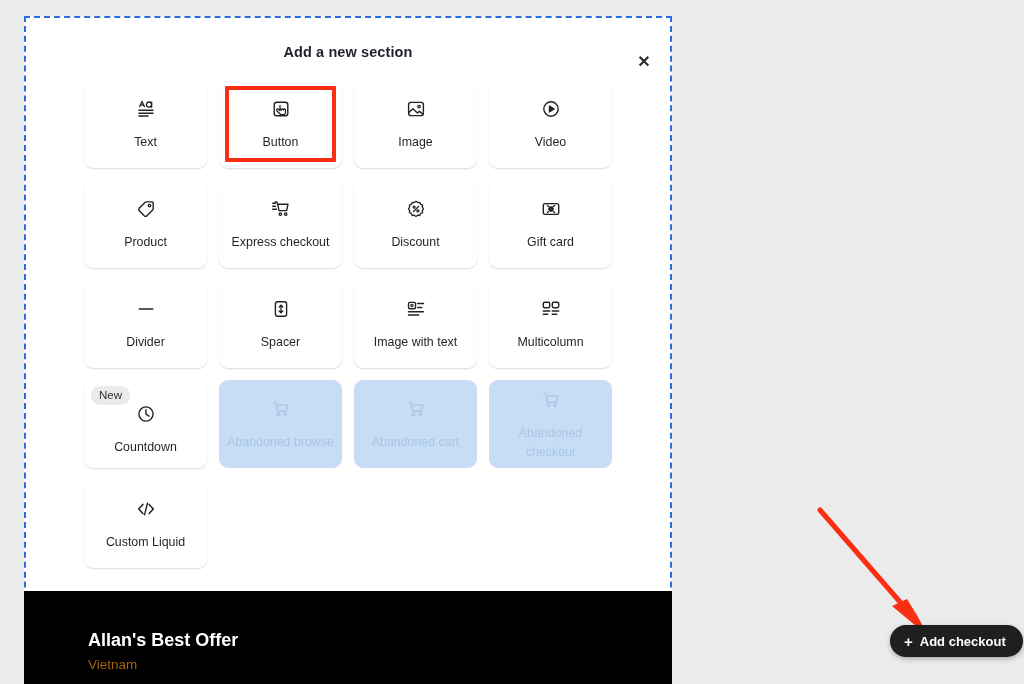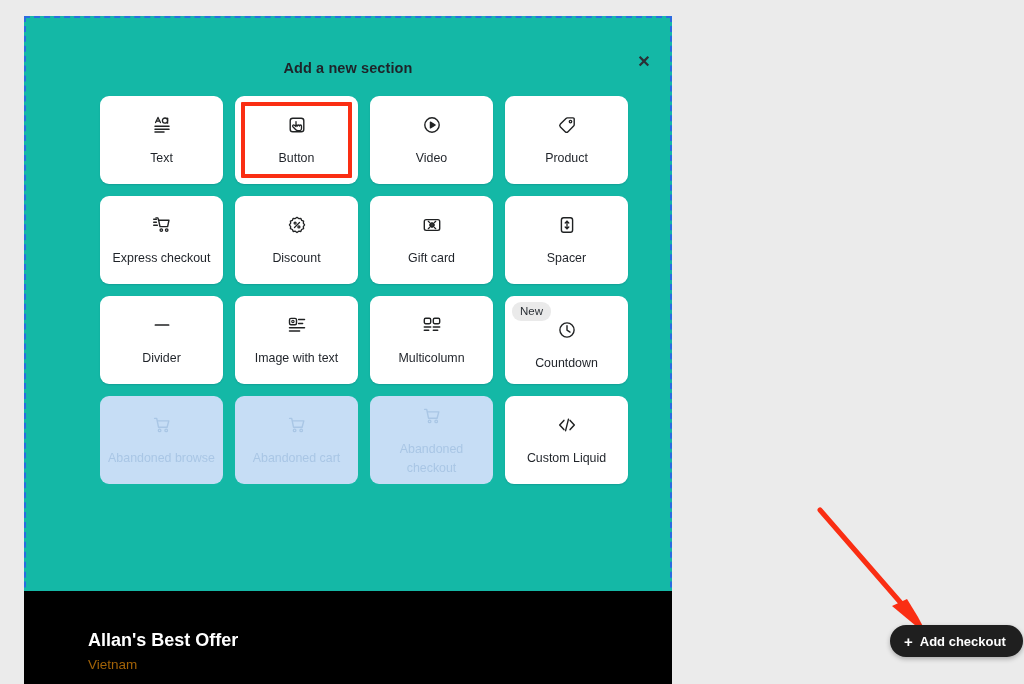--- a/index.html
+++ b/index.html
@@ -22,23 +22,23 @@
     position: absolute;
     left: 24px; top: 16px;
     width: 648px; height: 668px;
   }
 
   
   #picker-panel {
     position: absolute;
     left: 0; top: 0;
     width: 648px; height: 641px;
-    background: #14b8a6;
+    background: #ffffff;
     border: 2px dashed #2b6ce0;
-    padding: 16px;
+    padding: 0;
   }
   #picker-title {
     text-align: center;
     font-size: 14.5px;
     font-weight: bold;
     color: #1f2329;
     padding-top: 26px;
     letter-spacing: .1px;
   }
   #close-button {
@@ -207,20 +207,30 @@
               <svg width="20" height="20" viewBox="0 0 20 20" fill="none" stroke="currentColor" stroke-width="1.4" stroke-linecap="round" stroke-linejoin="round">
                 <rect x="3.2" y="3.2" width="13.6" height="13.6" rx="2.6" stroke-width="1.4"></rect>
                 <path d="M9 6.6 V11.6 M9 11.6 L7.4 10.2 a1.1 1.1 0 0 0-1.5 1.6 l2.9 3 a3 3 0 0 0 2.2.9 h1.4 a2.1 2.1 0 0 0 2.1-2.1 V11 a1 1 0 1 0-2 0 a1 1 0 1 0-2 0 a1 1 0 1 0-2 0" stroke-width="1.3"></path>
               </svg>
             </span>
             <span class="card-label">Button</span>
           </div>
           <div class="section-card">
             <span class="card-icon">
               <svg width="20" height="20" viewBox="0 0 20 20" fill="none" stroke="currentColor" stroke-width="1.4" stroke-linecap="round" stroke-linejoin="round">
+                <rect x="2.6" y="3.4" width="14.8" height="13.2" rx="2.4" stroke-width="1.4"></rect>
+                <circle cx="13.1" cy="7.6" r="1.25" stroke-width="1.2"></circle>
+                <path d="M2.9 13.4 L6.9 9.8 L11.4 14 L13.4 12.4 L17.3 15.4" stroke-width="1.4"></path>
+              </svg>
+            </span>
+            <span class="card-label">Image</span>
+          </div>
+          <div class="section-card">
+            <span class="card-icon">
+              <svg width="20" height="20" viewBox="0 0 20 20" fill="none" stroke="currentColor" stroke-width="1.4" stroke-linecap="round" stroke-linejoin="round">
                 <circle cx="10" cy="10" r="7.2" stroke-width="1.4"></circle>
                 <path d="M8.4 7.1 L13.2 10 L8.4 12.9 Z" stroke-width="1.3" fill="currentColor"></path>
               </svg>
             </span>
             <span class="card-label">Video</span>
           </div>
           <div class="section-card">
             <span class="card-icon">
               <svg width="20" height="20" viewBox="0 0 20 20" fill="none" stroke="currentColor" stroke-width="1.4" stroke-linecap="round" stroke-linejoin="round">
                 <path d="M10.4 2.9 H16.1 a1.1 1.1 0 0 1 1.1 1.1 v5.7 a2 2 0 0 1-.6 1.4 l-5.6 5.6 a2 2 0 0 1-2.8 0 L3.4 11.9 a2 2 0 0 1 0-2.8 L9 3.5 a2 2 0 0 1 1.4-.6 Z" stroke-width="1.4"></path>
@@ -259,33 +269,33 @@
                 <path d="M10 7.6 V12.4 M7.6 10 H12.4" stroke-width="1.3"></path>
                 <circle cx="10" cy="10" r="1.8" stroke-width="1.3"></circle>
                 <path d="M6.3 6.3 L8.4 8.4 M13.7 6.3 L11.6 8.4 M6.3 13.7 L8.4 11.6 M13.7 13.7 L11.6 11.6" stroke-width="1.25"></path>
               </svg>
             </span>
             <span class="card-label">Gift card</span>
           </div>
           <div class="section-card">
             <span class="card-icon">
               <svg width="20" height="20" viewBox="0 0 20 20" fill="none" stroke="currentColor" stroke-width="1.4" stroke-linecap="round" stroke-linejoin="round">
+                <path d="M3.4 10 H16.6" stroke-width="1.7"></path>
+              </svg>
+            </span>
+            <span class="card-label">Divider</span>
+          </div>
+          <div class="section-card">
+            <span class="card-icon">
+              <svg width="20" height="20" viewBox="0 0 20 20" fill="none" stroke="currentColor" stroke-width="1.4" stroke-linecap="round" stroke-linejoin="round">
                 <rect x="4.4" y="2.7" width="11.2" height="14.6" rx="2.2" stroke-width="1.4"></rect>
                 <path d="M10 6.1 V13.9 M10 6.1 L8.2 8 M10 6.1 L11.8 8 M10 13.9 L8.2 12 M10 13.9 L11.8 12" stroke-width="1.3"></path>
               </svg>
             </span>
             <span class="card-label">Spacer</span>
-          </div>
-          <div class="section-card">
-            <span class="card-icon">
-              <svg width="20" height="20" viewBox="0 0 20 20" fill="none" stroke="currentColor" stroke-width="1.4" stroke-linecap="round" stroke-linejoin="round">
-                <path d="M3.4 10 H16.6" stroke-width="1.7"></path>
-              </svg>
-            </span>
-            <span class="card-label">Divider</span>
           </div>
           <div class="section-card">
             <span class="card-icon">
               <svg width="20" height="20" viewBox="0 0 20 20" fill="none" stroke="currentColor" stroke-width="1.4" stroke-linecap="round" stroke-linejoin="round">
                 <rect x="2.5" y="3.4" width="7" height="6.4" rx="1.5" stroke-width="1.4"></rect>
                 <circle cx="5.9" cy="6.4" r="1.15" stroke-width="1.2"></circle>
                 <path d="M11.6 4.6 H17.5 M11.6 8.4 H15.6" stroke-width="1.5"></path>
                 <path d="M2.5 12.8 H17.5 M2.5 16 H12.6" stroke-width="1.5"></path>
               </svg>
             </span>

